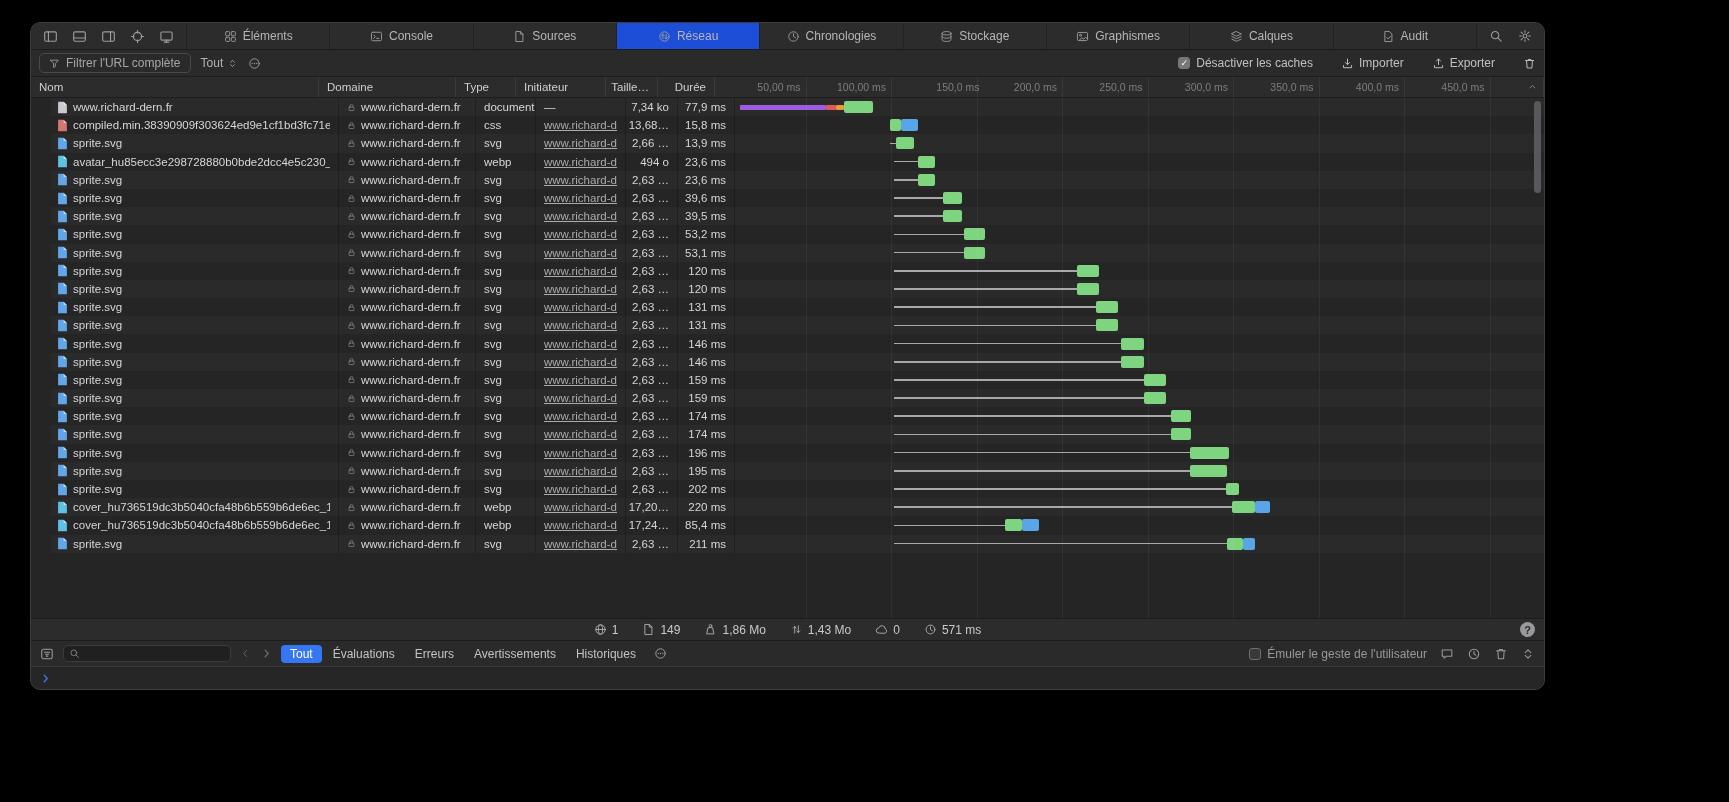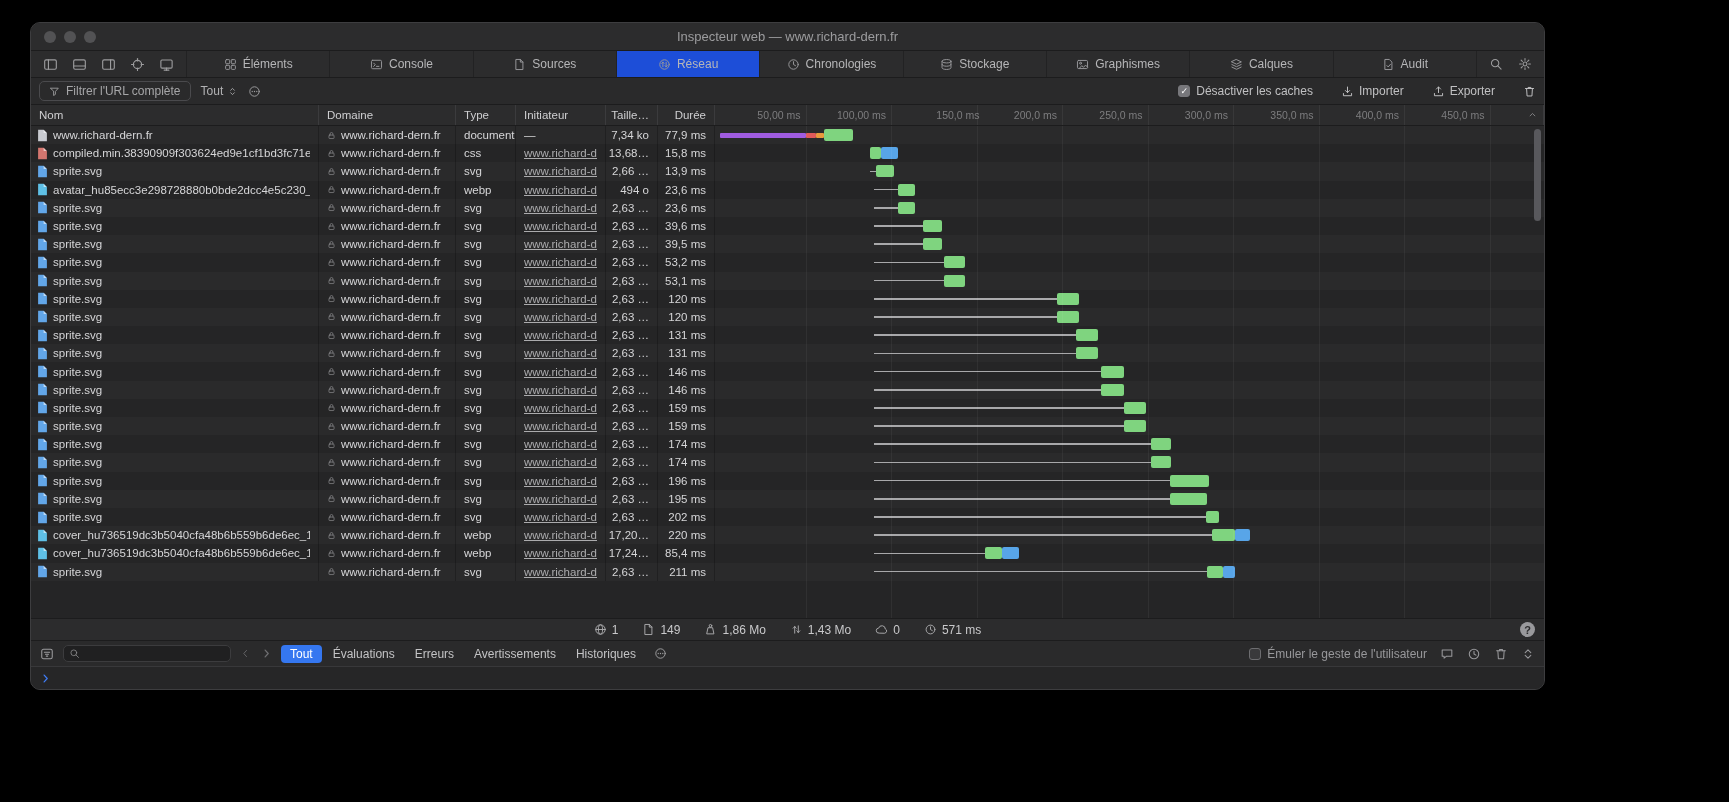--- a/index.html
+++ b/index.html
@@ -35,21 +35,21 @@
   .netpanel{flex:1;display:flex;flex-direction:column;min-height:0;}
   :root{--cols:288px 137px 60px 90px 52px 57px 1fr;}
   .net-header{height:21px;display:grid;grid-template-columns:var(--cols);background:#2c2c2d;border-bottom:1px solid #1c1c1d;font-size:11.5px;color:#cfcfd1;flex:0 0 auto;}
   .hcell{display:flex;align-items:center;padding:0 8px;border-right:1px solid #3b3b3d;overflow:hidden;white-space:nowrap;}
   .hcell.right{justify-content:flex-end;}
   .tl-head{position:relative;overflow:hidden;}
   .tick-label{position:absolute;top:0;line-height:21px;font-size:10.5px;color:#7d7d7f;transform:translateX(calc(-100% - 5px));white-space:nowrap;}
   .tl-head .gridline{position:absolute;top:0;bottom:0;width:1px;background:rgba(255,255,255,.06);}
   .collapse{position:absolute;right:5px;top:4px;color:#8f8f92;}
   .rows-wrap{flex:1;position:relative;overflow:hidden;background:#252526;}
-  .rows{display:flex;flex-direction:column;}
+  .rows{display:flex;flex-direction:column;padding-left:20px;}
   .row{display:grid;grid-template-columns:var(--cols);height:18.2px;align-items:center;font-size:11.5px;color:#d6d6d8;}
   .row:nth-child(odd){background:#2a2a2b;}
   .row:nth-child(even){background:#252526;}
   .cell{display:flex;align-items:center;gap:5px;padding:0 8px;overflow:hidden;white-space:nowrap;height:100%;border-right:1px solid rgba(0,0,0,.22);}
   .cell.name{padding-left:6px;}
   .cell.num{justify-content:flex-end;}
   .txt{overflow:hidden;white-space:nowrap;}
   .link{text-decoration:underline;color:#ababad;}
   .lock{color:#8f8f92;flex:0 0 auto;}
   .file-icon{flex:0 0 auto;}
@@ -81,28 +81,20 @@
   .icon{display:inline-flex;flex:0 0 auto;}
   .icon svg{width:100%;height:100%;display:block;}
   .i9{width:9px;height:9px;} .i11{width:11px;height:11px;} .i12{width:11px;height:13px;}
   .i13{width:13px;height:13px;} .i14{width:14px;height:14px;} .i15{width:15px;height:15px;}
 </style>
 </head>
 <body>
 
 <div class="window">
 
-  <div class="titlebar">
-    <div class="traffic">
-      <span class="dot"></span>
-      <span class="dot"></span>
-      <span class="dot"></span>
-    </div>
-    <div class="title">Inspecteur web — www.richard-dern.fr</div>
-  </div>
 
   <div class="tabbar">
     <div class="tb-icons" id="tbLeft">
         <span class="icon i15">
           <svg viewBox="0 0 16 16" fill="none" stroke="currentColor" stroke-width="1.2" stroke-linecap="round" stroke-linejoin="round">
             <rect x="1.8" y="3" width="12.4" height="10" rx="1.5"></rect>
             <line x1="5.8" y1="3" x2="5.8" y2="13"></line>
           </svg>
         </span>
         <span class="icon i15">

